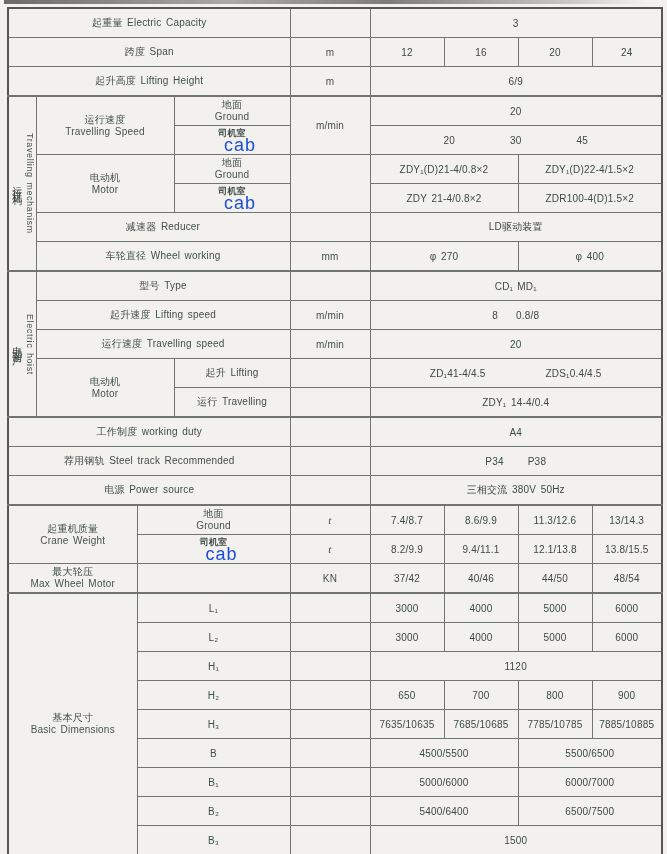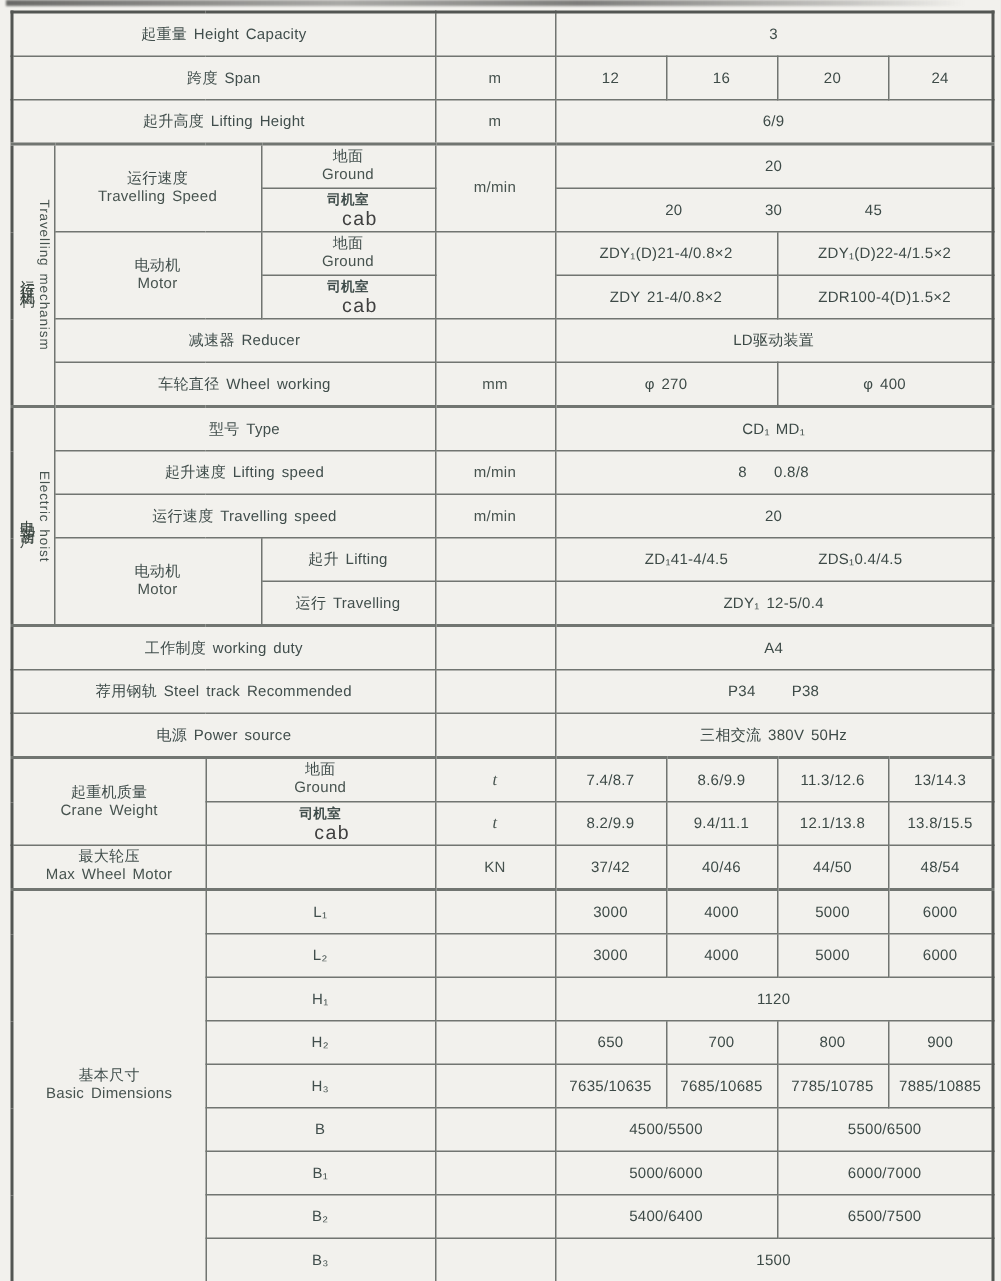--- a/index.html
+++ b/index.html
@@ -29,21 +29,21 @@
     height:28px;padding:0 2px;
     text-align:center;vertical-align:middle;
     font-size:10px;color:#3f4b49;
     letter-spacing:.2px;word-spacing:1.5px;
     overflow:hidden;white-space:nowrap;
   }
   tr.thick td{border-top-width:2px;}
   .lbl{color:#414e4c;}
   .lbl2 .zh{display:block;line-height:12px;color:#414e4c;}
   .lbl2 .en{display:block;line-height:12px;color:#47534f;}
-  .cabtxt{display:block;font-size:13px;line-height:13px;letter-spacing:1px;color:#404040;margin-left:16px;}
+  .cabtxt{display:block;font-size:18px;line-height:13px;letter-spacing:1px;color:#1d4ed8;margin-left:16px;}
   .zh-small{display:block;font-size:9px;line-height:11px;color:#414e4c;font-weight:bold;}
   .unit{font-size:10px;color:#46524e;}
   .unit-t{font-style:italic;font-family:"Liberation Serif","DejaVu Serif",serif;font-size:11px;}
   .val{font-size:10px;color:#3d4a47;}
   .vcell{padding:0;}
   .vwrap{display:flex;flex-direction:row;align-items:center;justify-content:center;gap:1px;margin:0 auto;}
   .vwrap.h6{height:170px;}
   .vwrap.h5{height:140px;}
   .vzh{writing-mode:vertical-rl;text-orientation:upright;font-size:10px;letter-spacing:3px;color:#39443f;}
   .ven{writing-mode:vertical-rl;font-size:9px;letter-spacing:.6px;color:#47534f;}
@@ -64,21 +64,21 @@
       <col style="width:116px">
         <col style="width:80px">
         <col style="width:74px">
       <col style="width:74px">
         <col style="width:74px">
         <col style="width:70px">
     </colgroup>
     <tbody>
 
     <tr>
-      <td colspan="4" class="lbl">起重量 Height Capacity</td>
+      <td colspan="4" class="lbl">起重量 Electric Capacity</td>
       <td class="unit"></td>
       <td colspan="4" class="val">3</td>
     </tr>
 
     <tr>
       <td colspan="4" class="lbl">跨度 Span</td>
       <td class="unit">m</td>
       <td class="val">12</td>
       <td class="val">16</td>
       <td class="val">20</td>
@@ -205,21 +205,21 @@
         <div class="spread g60">
           <span>ZD₁41-4/4.5</span>
           <span>ZDS₁0.4/4.5</span>
         </div>
       </td>
     </tr>
 
     <tr>
       <td class="lbl">运行 Travelling</td>
       <td class="unit"></td>
-      <td colspan="4" class="val">ZDY₁ 12-5/0.4</td>
+      <td colspan="4" class="val">ZDY₁ 14-4/0.4</td>
     </tr>
 
     <tr class="thick">
       <td colspan="4" class="lbl">工作制度 working duty</td>
       <td class="unit"></td>
       <td colspan="4" class="val">A4</td>
     </tr>
 
     <tr>
       <td colspan="4" class="lbl">荐用钢轨 Steel track Recommended</td>

